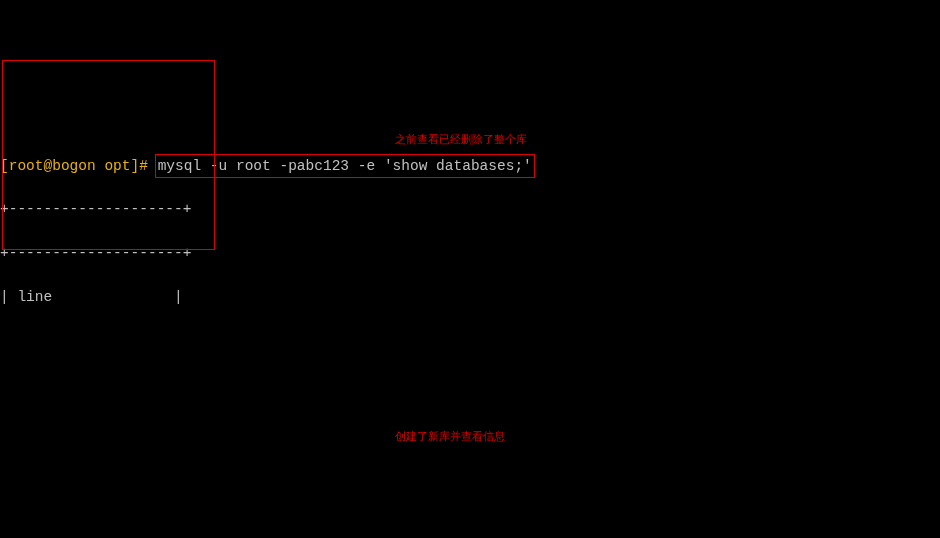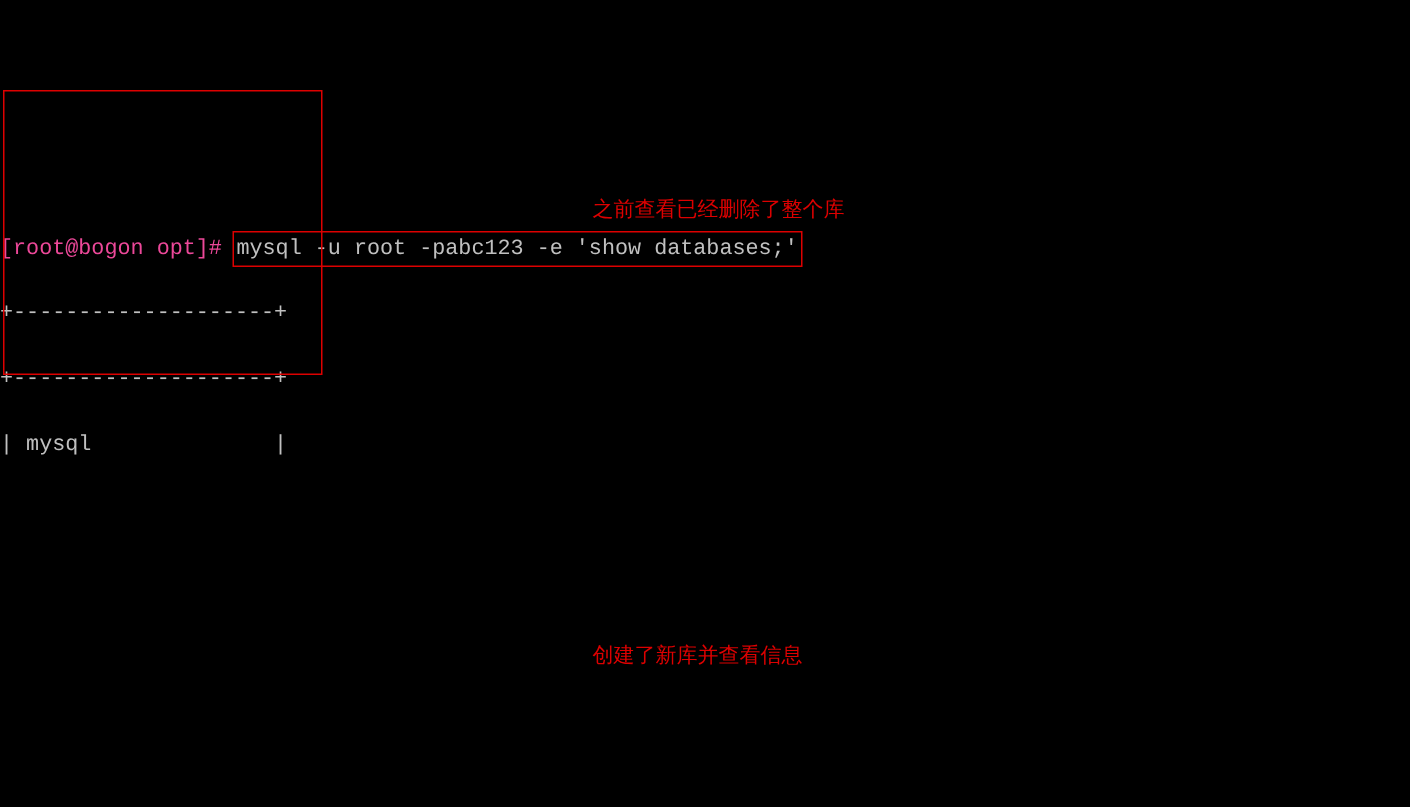--- a/index.html
+++ b/index.html
@@ -10,53 +10,53 @@
     line-height: 22px;
     color: #c0c0c0;
     width: 940px;
     height: 538px;
     overflow: hidden;
     position: relative;
     white-space: pre;
   }
   .term { position: relative; padding: 0; }
   .line { height: 22px; }
-  .prompt { color: #ec4899; }
+  .prompt { color: #eab308; }
   .cmd-box {
     display: inline-block;
     border: 1px solid #d00;
     padding: 0 2px;
     margin-left: -2px;
   }
   .cmd-text { color: #c0c0c0; }
   .table-box {
     border: 1px solid #d00;
     position: absolute;
     pointer-events: none;
   }
   .annot {
     position: absolute;
     color: #d00;
     font-family: "Microsoft YaHei", sans-serif;
-    font-size: 14px;
+    font-size: 11px;
     white-space: nowrap;
   }
 </style>
 </head>
 <body>
 
 
 
 <div class="term">
 
 
 <div class="line"><span class="prompt">[root@bogon opt]# </span><span class="cmd-box"><span class="cmd-text">mysql -u root -pabc123 -e 'show databases;'</span></span></div>
 <div class="line">+--------------------+</div>
 <div class="line">+--------------------+</div>
-<div class="line">| mysql              |</div>
+<div class="line">| line              |</div>
 
 
 
 
 
 
 
 
 
 

